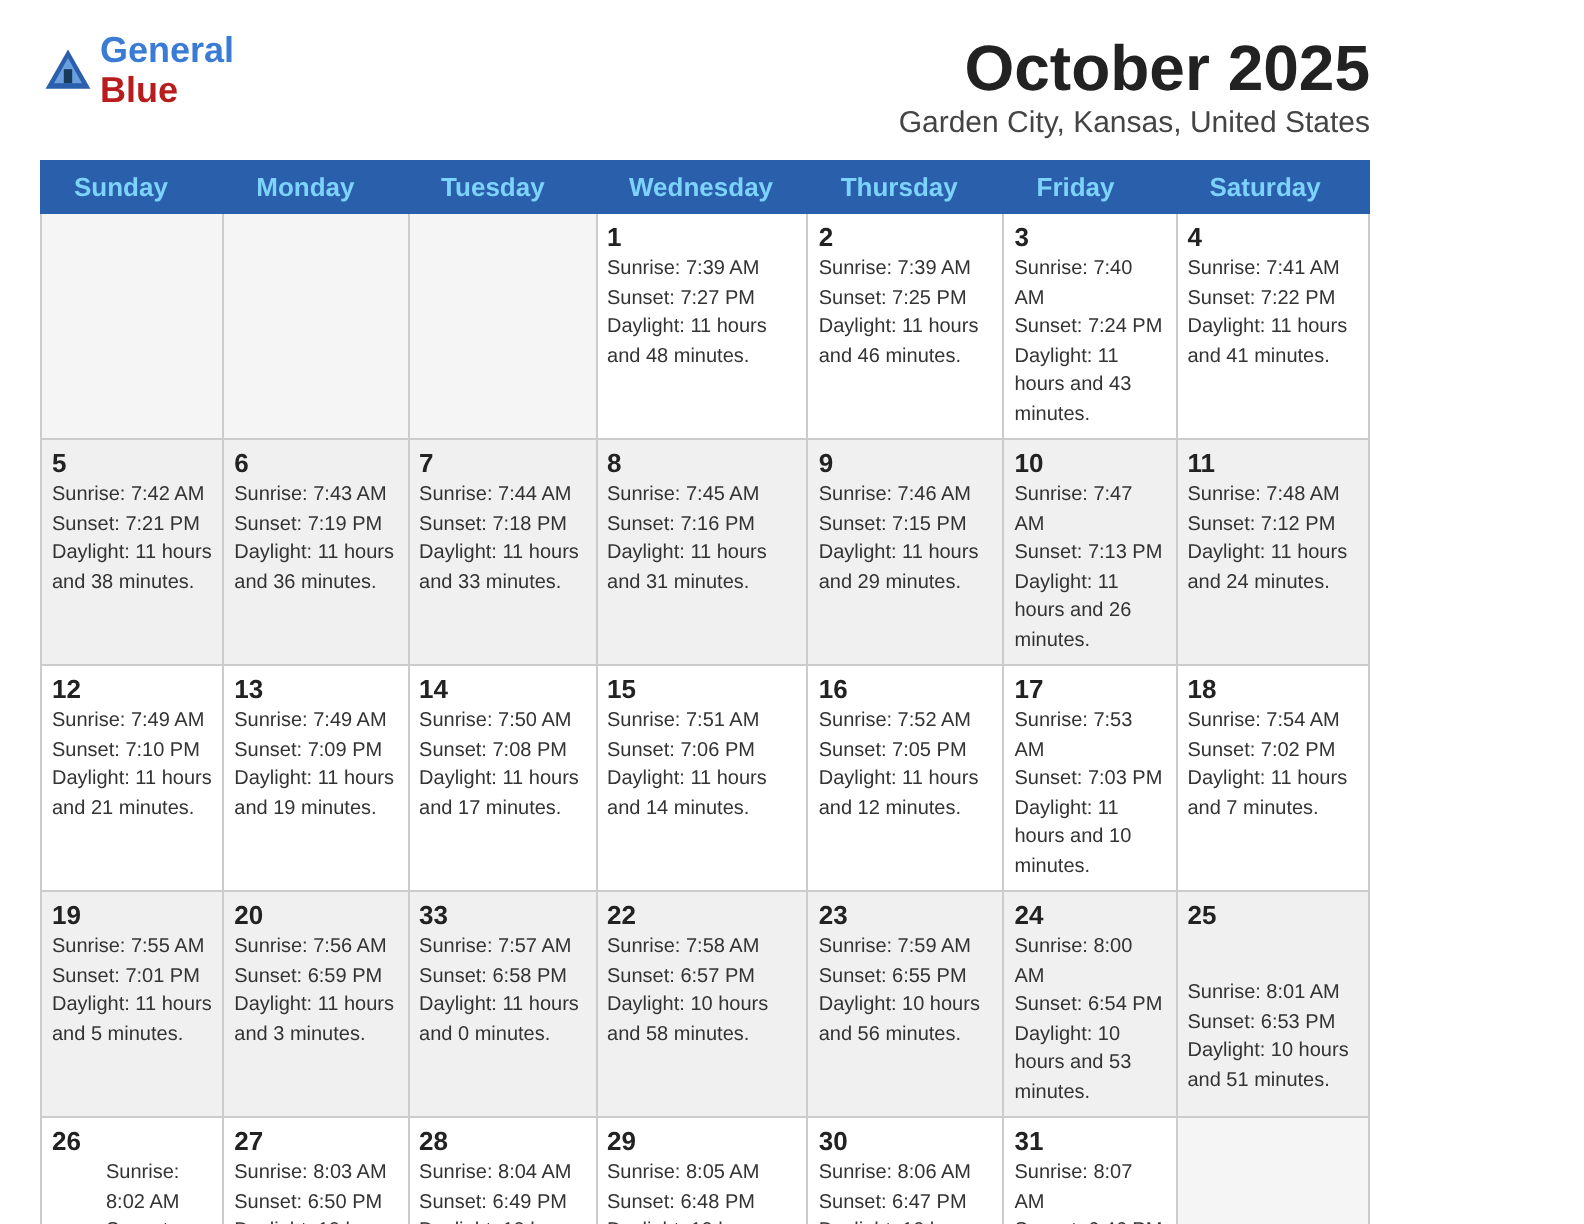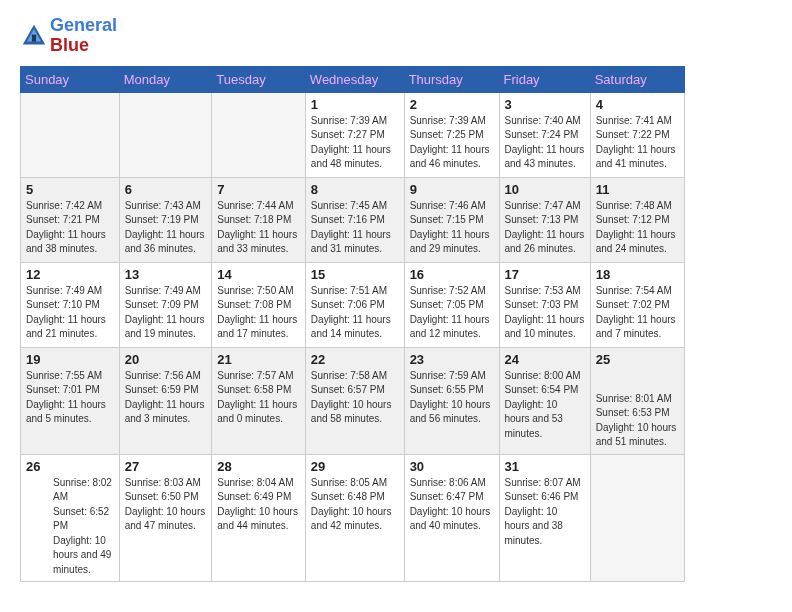--- a/index.html
+++ b/index.html
@@ -49,24 +49,24 @@
       font-size: 15px;
       color: #444;
     }
     .calendar {
       width: 100%;
       border-collapse: collapse;
       border: 1px solid #bbb;
     }
     .calendar th {
       background: #2a5fac;
-      color: #f0abfc;
+      color: #7dd3fc;
       font-size: 13px;
-      font-weight: normal;
-      padding: 5px 4px;
+      font-weight: bold;
+      padding: 5px 16px;
       text-align: left;
       border: 1px solid #2a5fac;
     }
     .calendar td {
       vertical-align: top;
       padding: 4px 5px;
       border: 1px solid #ccc;
       font-size: 10.5px;
       color: #222;
       background: #fff;
@@ -102,20 +102,24 @@
       <svg class="logo-icon" viewBox="0 0 40 40">
         <polygon points="20,4 36,32 4,32" fill="#2a5fac"></polygon>
         <polygon points="20,10 30,28 10,28" fill="#6aa0e0"></polygon>
         <rect x="17" y="18" width="6" height="10" fill="#1a3a5c"></rect>
       </svg>
       <div class="logo-text">
         <div><span>General</span></div>
         <div style="color:#b91c1c">Blue</div>
       </div>
     </div>
+    <div class="title-block">
+      <div class="month-title">October 2025</div>
+      <div class="location">Garden City, Kansas, United States</div>
+    </div>
   </div>
 
   <table class="calendar">
     <thead>
       <tr>
       <th>Sunday</th>
           <th>Monday</th>
           <th>Tuesday</th>
           <th>Wednesday</th>
           <th>Thursday</th>
@@ -248,21 +252,21 @@
 Sunset: 7:01 PM
 Daylight: 11 hours and 5 minutes.</div>
           </td>
           <td>
             <span class="day-number">20</span>
             <div class="day-info" style="white-space: pre-line;">Sunrise: 7:56 AM
 Sunset: 6:59 PM
 Daylight: 11 hours and 3 minutes.</div>
           </td>
           <td>
-            <span class="day-number">21</span>
+            <span class="day-number">33</span>
             <div class="day-info" style="white-space: pre-line;">Sunrise: 7:57 AM
 Sunset: 6:58 PM
 Daylight: 11 hours and 0 minutes.</div>
           </td>
           <td>
             <span class="day-number">22</span>
             <div class="day-info" style="white-space: pre-line;">Sunrise: 7:58 AM
 Sunset: 6:57 PM
 Daylight: 10 hours and 58 minutes.</div>
           </td>

